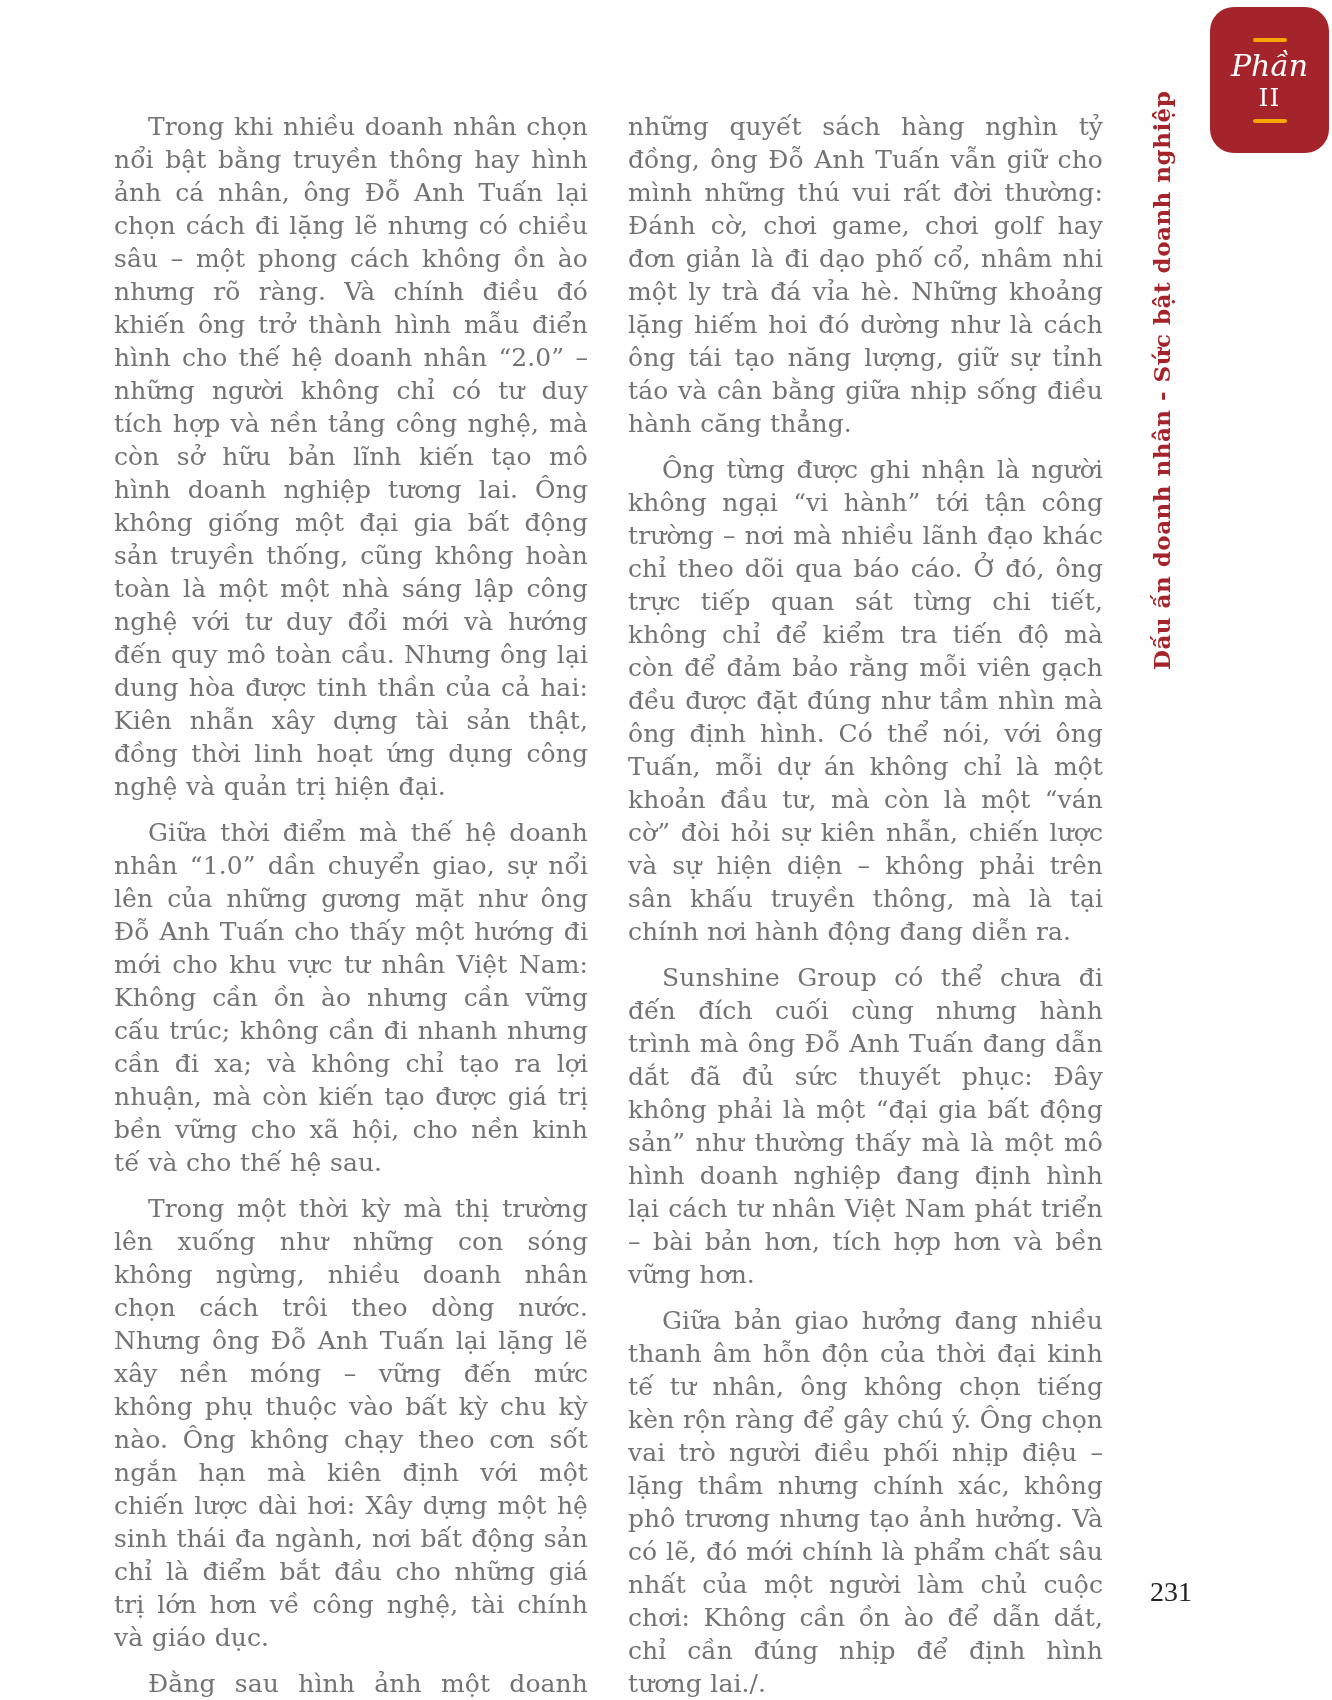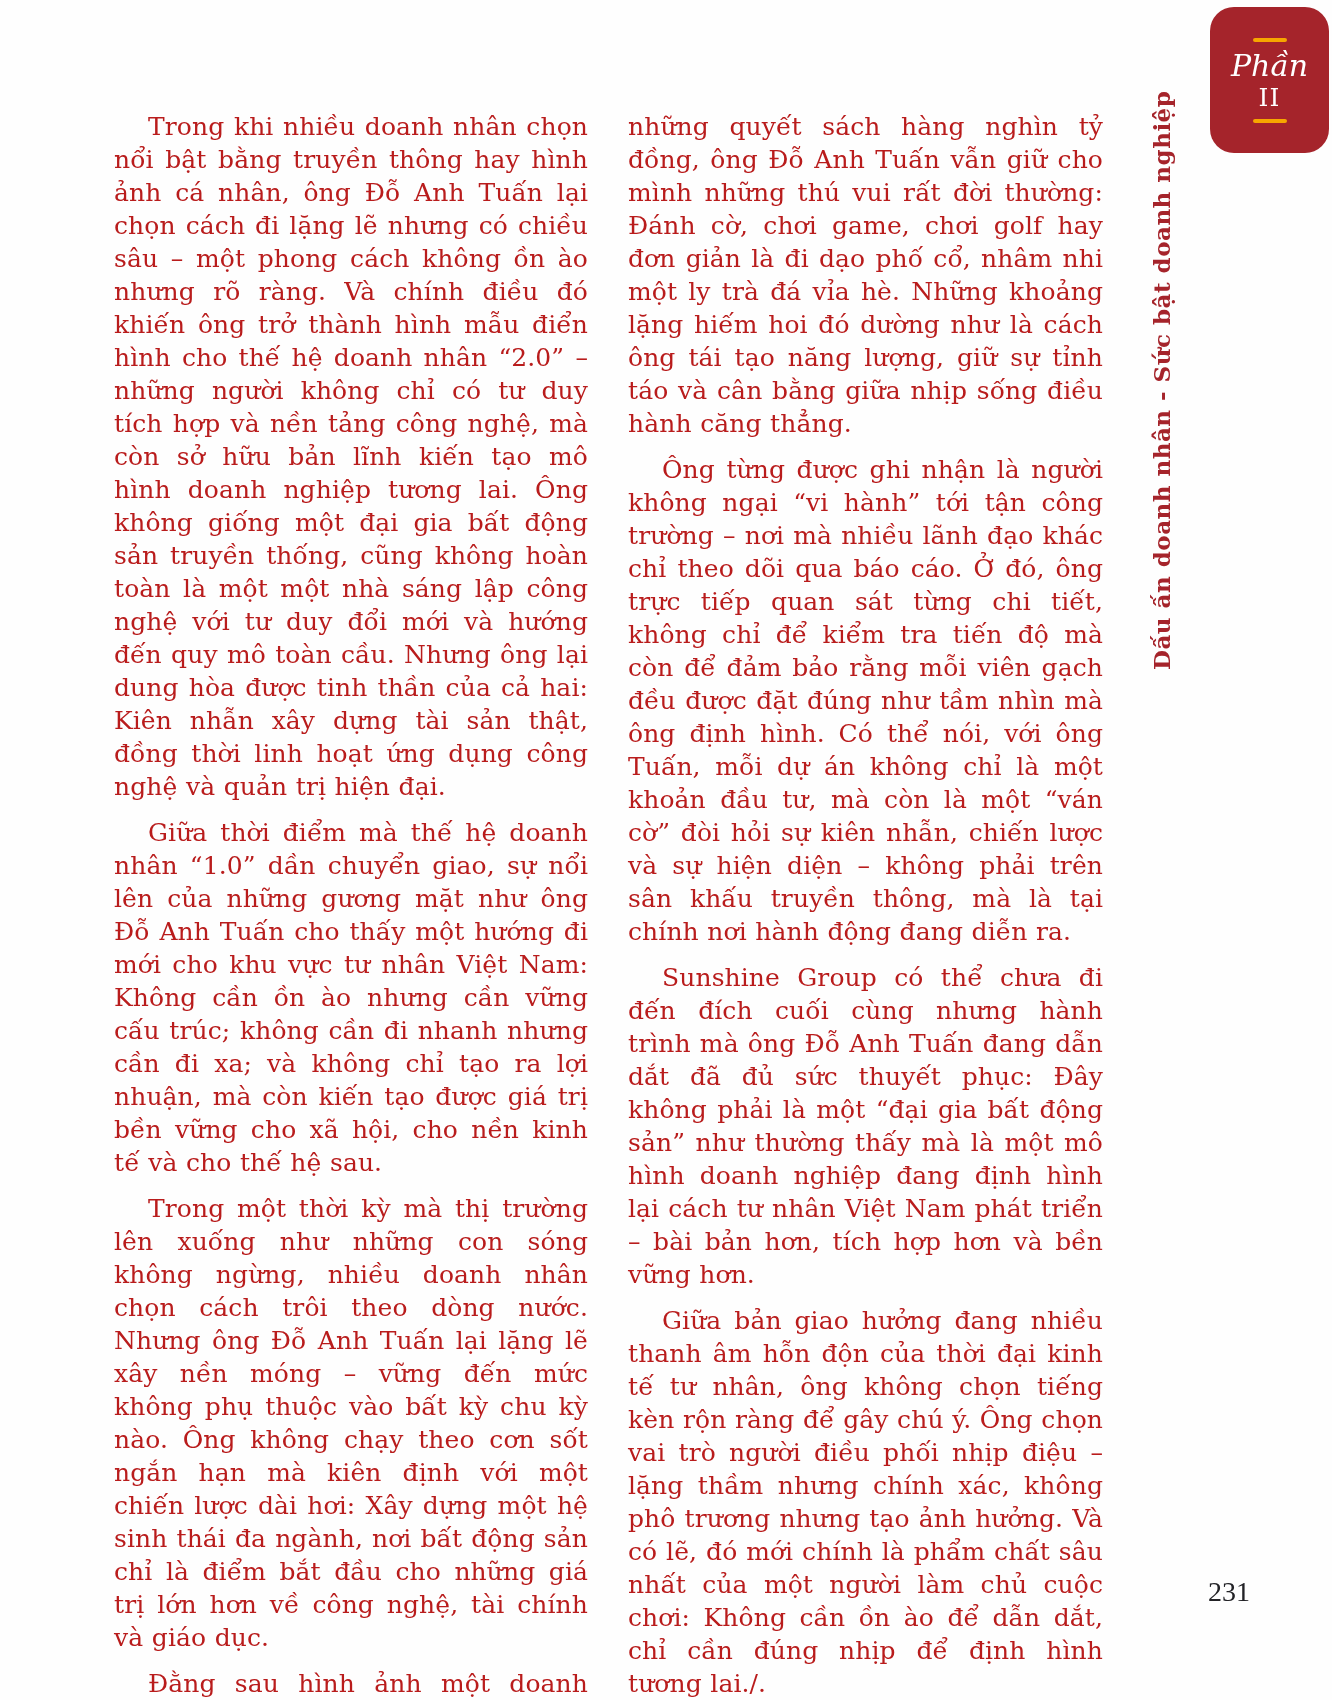--- a/index.html
+++ b/index.html
@@ -19,21 +19,21 @@
     position: absolute;
     top: 110px;
   }
   .column-left  { left: 114px; width: 474px; }
   .column-right { left: 628px; width: 475px; }
   .para {
     margin: 0 0 13px 0;
     font-size: 25px;
     line-height: 33px;
     text-align: justify;
-    color: #b91c1c;
+    color: #737373;
     letter-spacing: 0.1px;
     word-spacing: 0.5px;
   }
   .para.indent { text-indent: 34px; }
 
   
   .section-tab {
     position: absolute;
     left: 1210px;
     top: 7px;
@@ -83,21 +83,20 @@
     letter-spacing: 0.5px;
     white-space: nowrap;
     font-family: "DejaVu Serif", "Liberation Serif", serif;
   }
 
   .page-number {
     position: absolute;
     left: 1150px;
     top: 1576px;
     width: 100px;
-    text-align: right;
     font-size: 28px;
     color: #222226;
     font-family: "Liberation Serif", "DejaVu Serif", serif;
   }
 </style>
 </head>
 <body>
 
 <div class="page">
 

